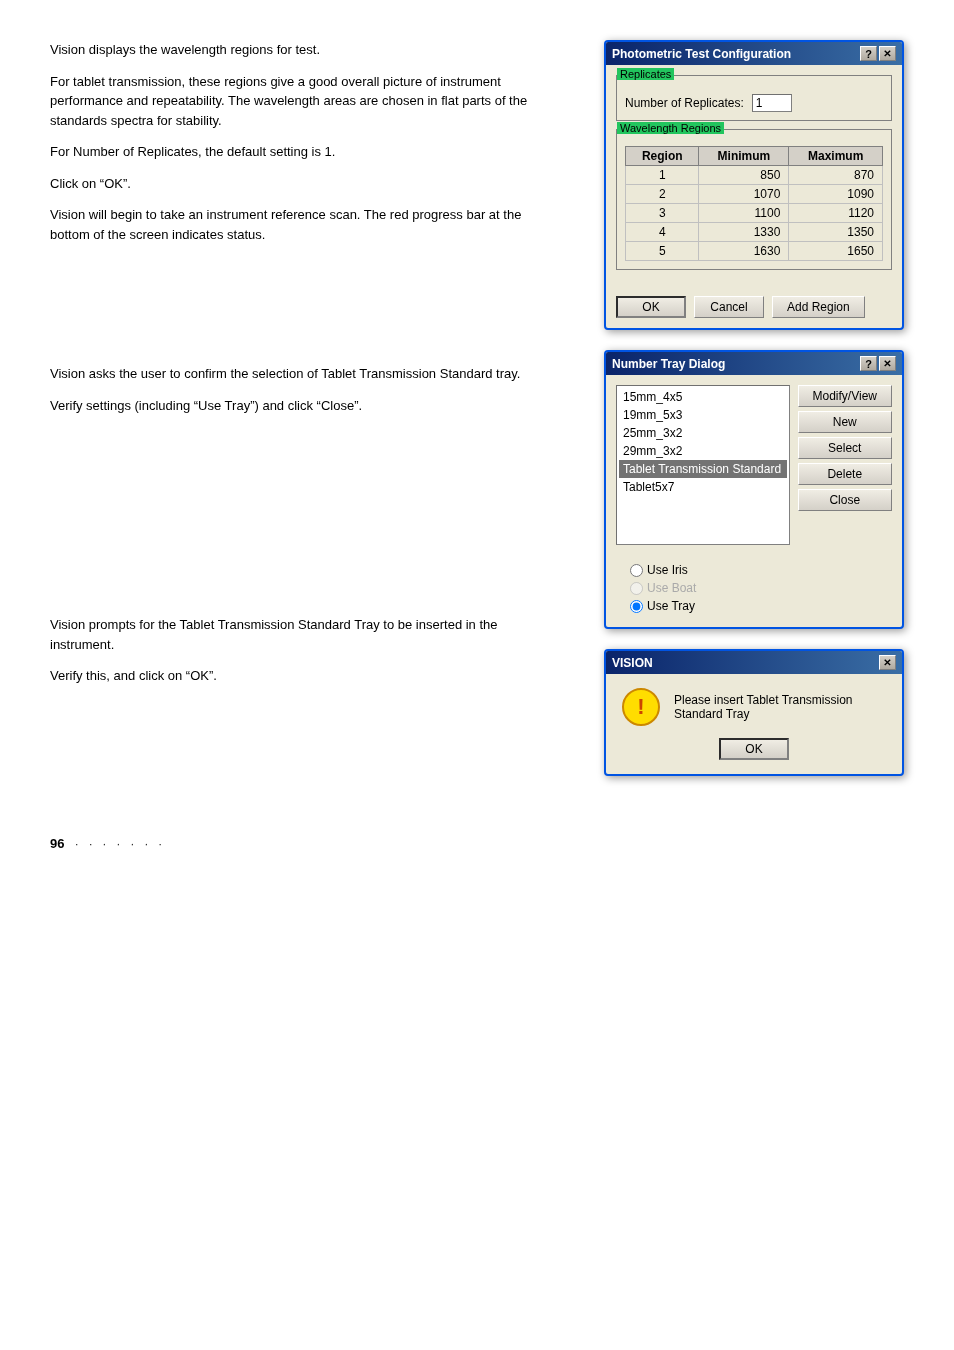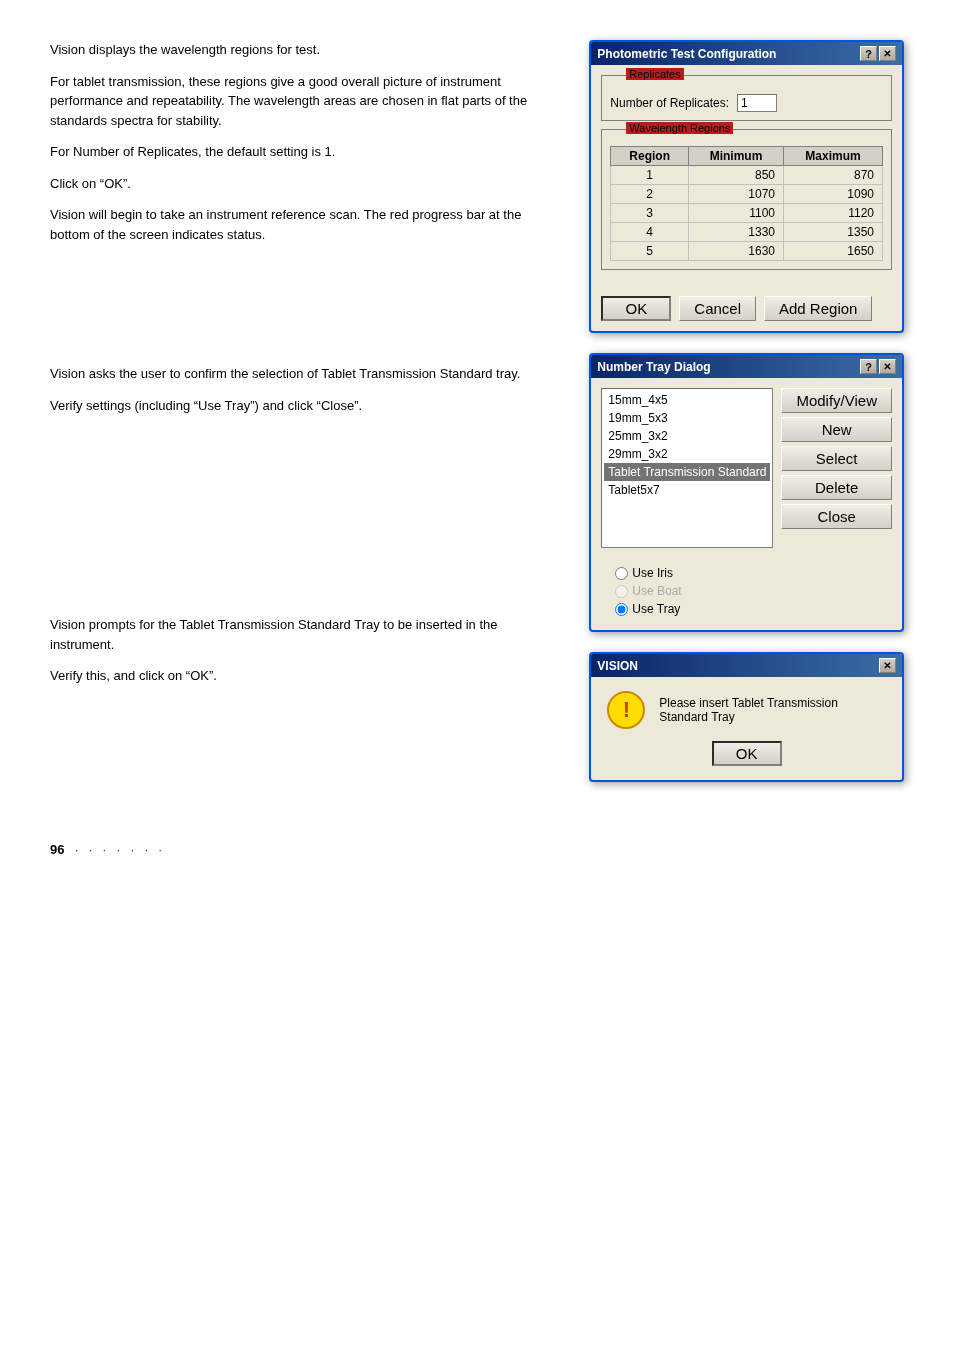--- a/index.html
+++ b/index.html
@@ -89,22 +89,22 @@
     
     .group-box {
       border: 1px solid #808080;
       padding: 8px;
       margin-bottom: 8px;
       position: relative;
     }
     .group-box-label {
       position: absolute;
       top: -8px;
-      left: 24px;
-      background: #b91c1c;
+      left: 0;
+      background: #22c55e;
       padding: 0 3px;
       font-size: 11px;
     }
     .inline-field {
       display: flex;
       align-items: center;
       gap: 8px;
       margin-top: 4px;
     }
     .input-field {
@@ -144,21 +144,21 @@
       justify-content: flex-start;
       gap: 8px;
       padding: 8px 10px 10px;
     }
     .win-btn {
       background: linear-gradient(to bottom, #f0ede4, #d4d0c8);
       border: 1px solid #808080;
       border-top-color: #fff;
       border-left-color: #fff;
       padding: 3px 14px;
-      font-size: 15px;
+      font-size: 12px;
       cursor: pointer;
       min-width: 70px;
     }
     .ok-btn {
       border: 2px inset #808080;
       padding: 2px 12px;
     }
     
     .tray-body {
       display: flex;

